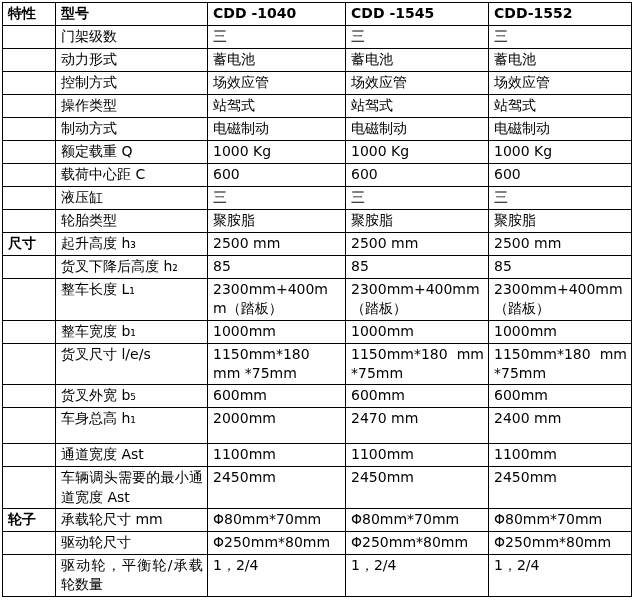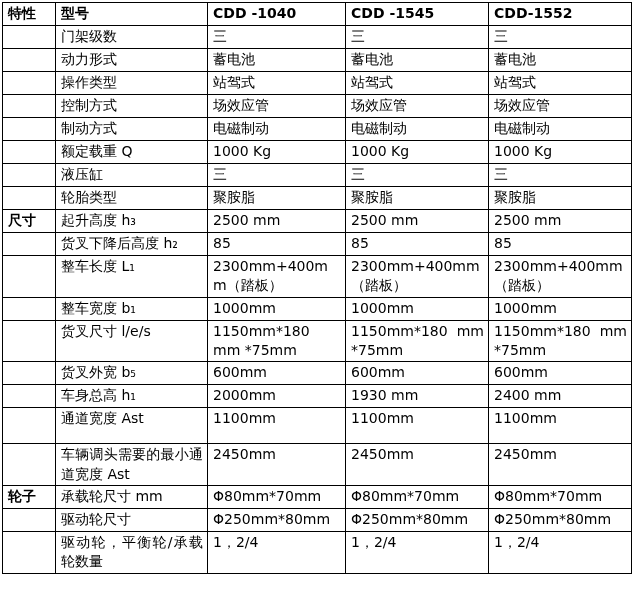--- a/index.html
+++ b/index.html
@@ -82,45 +82,52 @@
         </tr>
         <tr>
           <td class="cell-section"></td>
           <td class="cell-label">动力形式</td>
           <td class="cell-value">蓄电池</td>
           <td class="cell-value">蓄电池</td>
           <td class="cell-value">蓄电池</td>
         </tr>
         <tr>
           <td class="cell-section"></td>
+          <td class="cell-label">控制方式</td>
+          <td class="cell-value">场效应管</td>
+          <td class="cell-value">场效应管</td>
+          <td class="cell-value">场效应管</td>
+        </tr>
+        <tr>
+          <td class="cell-section"></td>
           <td class="cell-label">操作类型</td>
           <td class="cell-value">站驾式</td>
           <td class="cell-value">站驾式</td>
           <td class="cell-value">站驾式</td>
         </tr>
         <tr>
           <td class="cell-section"></td>
-          <td class="cell-label">控制方式</td>
-          <td class="cell-value">场效应管</td>
-          <td class="cell-value">场效应管</td>
-          <td class="cell-value">场效应管</td>
-        </tr>
-        <tr>
-          <td class="cell-section"></td>
           <td class="cell-label">制动方式</td>
           <td class="cell-value">电磁制动</td>
           <td class="cell-value">电磁制动</td>
           <td class="cell-value">电磁制动</td>
         </tr>
         <tr>
           <td class="cell-section"></td>
           <td class="cell-label">额定载重 Q</td>
           <td class="cell-value">1000 Kg</td>
           <td class="cell-value">1000 Kg</td>
           <td class="cell-value">1000 Kg</td>
+        </tr>
+        <tr>
+          <td class="cell-section"></td>
+          <td class="cell-label">载荷中心距 C</td>
+          <td class="cell-value">600</td>
+          <td class="cell-value">600</td>
+          <td class="cell-value">600</td>
         </tr>
         <tr>
           <td class="cell-section"></td>
           <td class="cell-label">液压缸</td>
           <td class="cell-value">三</td>
           <td class="cell-value">三</td>
           <td class="cell-value">三</td>
         </tr>
         <tr>
           <td class="cell-section"></td>
@@ -168,21 +175,21 @@
           <td class="cell-section"></td>
           <td class="cell-label">货叉外宽 b₅</td>
           <td class="cell-value">600mm</td>
           <td class="cell-value">600mm</td>
           <td class="cell-value">600mm</td>
         </tr>
         <tr>
           <td class="cell-section"></td>
           <td class="cell-label">车身总高 h₁</td>
           <td class="cell-value">2000mm</td>
-          <td class="cell-value">1930 mm</td>
+          <td class="cell-value">2470 mm</td>
           <td class="cell-value">2400 mm</td>
         </tr>
         <tr>
           <td class="cell-section"></td>
           <td class="cell-label">通道宽度 Ast</td>
           <td class="cell-value">1100mm</td>
           <td class="cell-value">1100mm</td>
           <td class="cell-value">1100mm</td>
         </tr>
         <tr>

